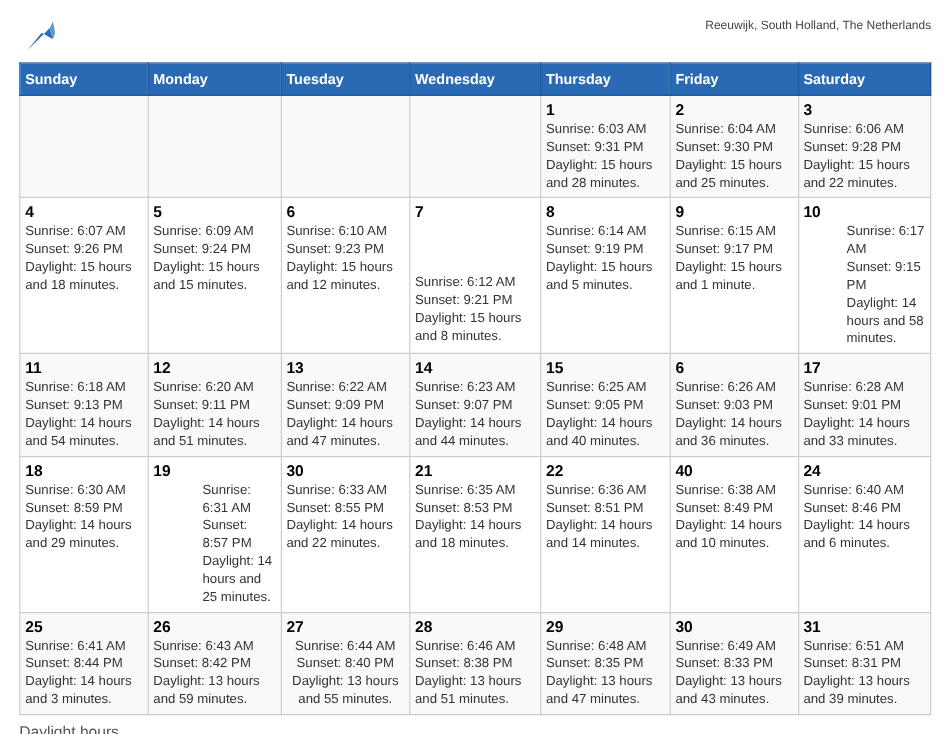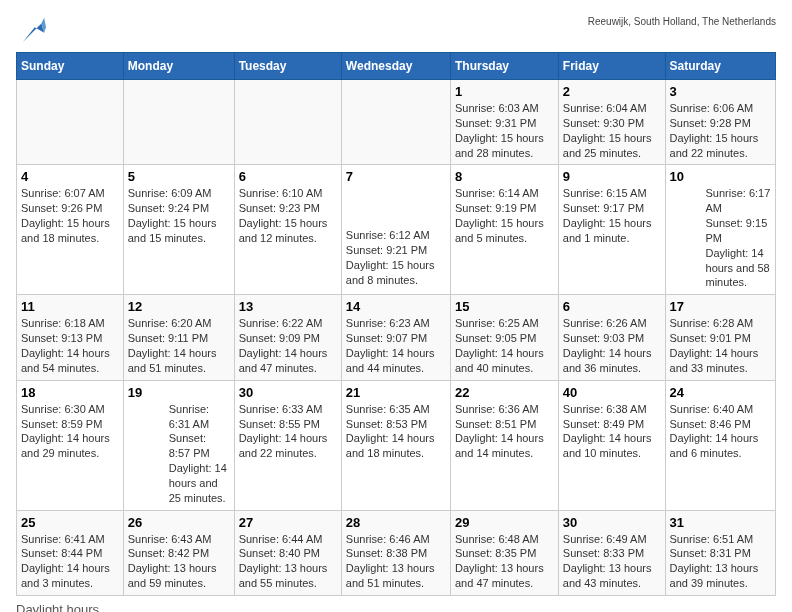--- a/index.html
+++ b/index.html
@@ -281,21 +281,21 @@
 Daylight: 14 hours and 3 minutes.</div>
         </td>
         <td>
           <span class="day-num">26</span>
           <div class="day-info" style="white-space: pre-line;">Sunrise: 6:43 AM
 Sunset: 8:42 PM
 Daylight: 13 hours and 59 minutes.</div>
         </td>
         <td>
           <span class="day-num">27</span>
-          <div class="day-info" style="white-space: pre-line;">Sunrise: 6:44 AM
+          <div class="day-info" style="white-space: pre-line; text-align: center;">Sunrise: 6:44 AM
 Sunset: 8:40 PM
 Daylight: 13 hours and 55 minutes.</div>
         </td>
         <td>
           <span class="day-num">28</span>
           <div class="day-info" style="white-space: pre-line;">Sunrise: 6:46 AM
 Sunset: 8:38 PM
 Daylight: 13 hours and 51 minutes.</div>
         </td>
         <td>

